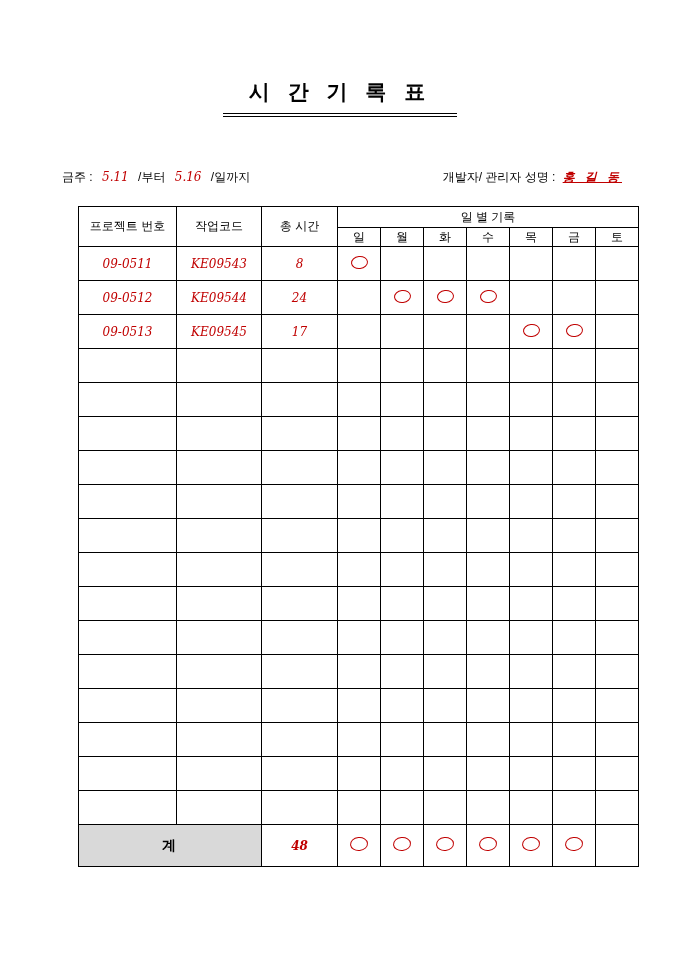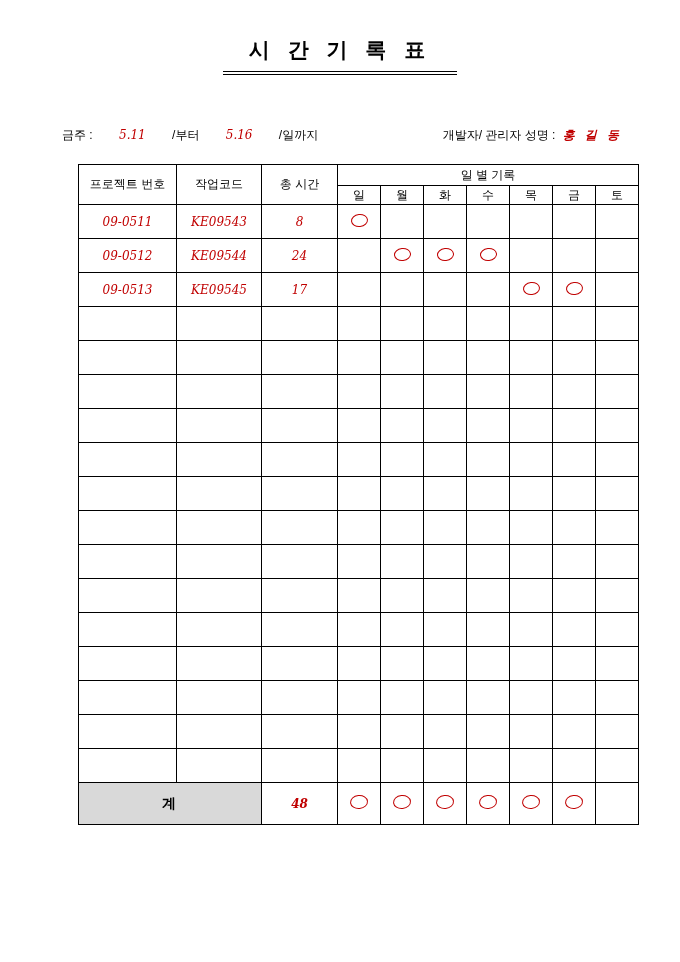--- a/index.html
+++ b/index.html
@@ -9,21 +9,21 @@
   *{box-sizing:border-box;margin:0;padding:0;}
   html,body{background:#ffffff;}
   body{
     width:680px;height:962px;
     font-family:"Liberation Sans","DejaVu Sans",sans-serif;
     color:#000;
   }
   .page{position:relative;width:680px;height:962px;overflow:hidden;background:#fff;}
 
   
-  .title-wrap{text-align:center;padding-top:36px;}
+  .title-wrap{text-align:center;padding-top:78px;}
   .doc-title{
     display:inline-block;
     font-size:21px;font-weight:bold;letter-spacing:6px;
     padding:0 26px 7px 26px;
     border-bottom:4px double #000;
   }
 
   
   .meta-row{
     width:560px;margin:52px 0 0 62px;
@@ -32,23 +32,24 @@
   }
   .meta-left span,.meta-right span{vertical-align:baseline;}
   .hand{
     color:var(--red);
     font-style:italic;
     font-family:"DejaVu Serif","Liberation Serif",serif;
   }
   .sig{
     font-weight:bold;
     letter-spacing:3px;
+    text-decoration:underline;
     margin-left:4px;
   }
-  .meta-left .hand{margin:0 23px;}
+  .meta-left .hand{margin:0 6px;}
 
   
   table.timesheet{
     border-collapse:collapse;
     table-layout:fixed;
     width:560px;
     margin:20px 0 0 78px;
     font-size:12px;
   }
   .timesheet th,.timesheet td{

